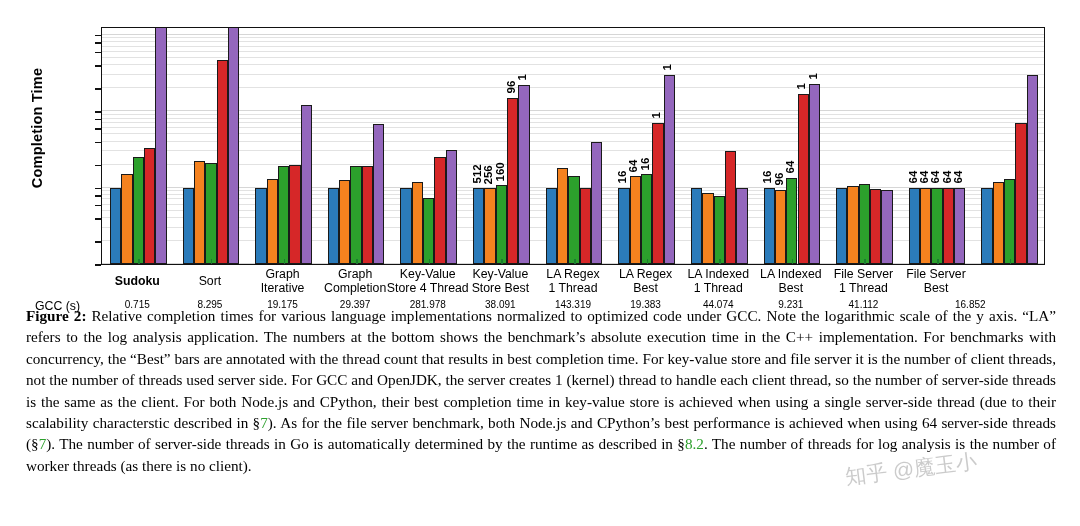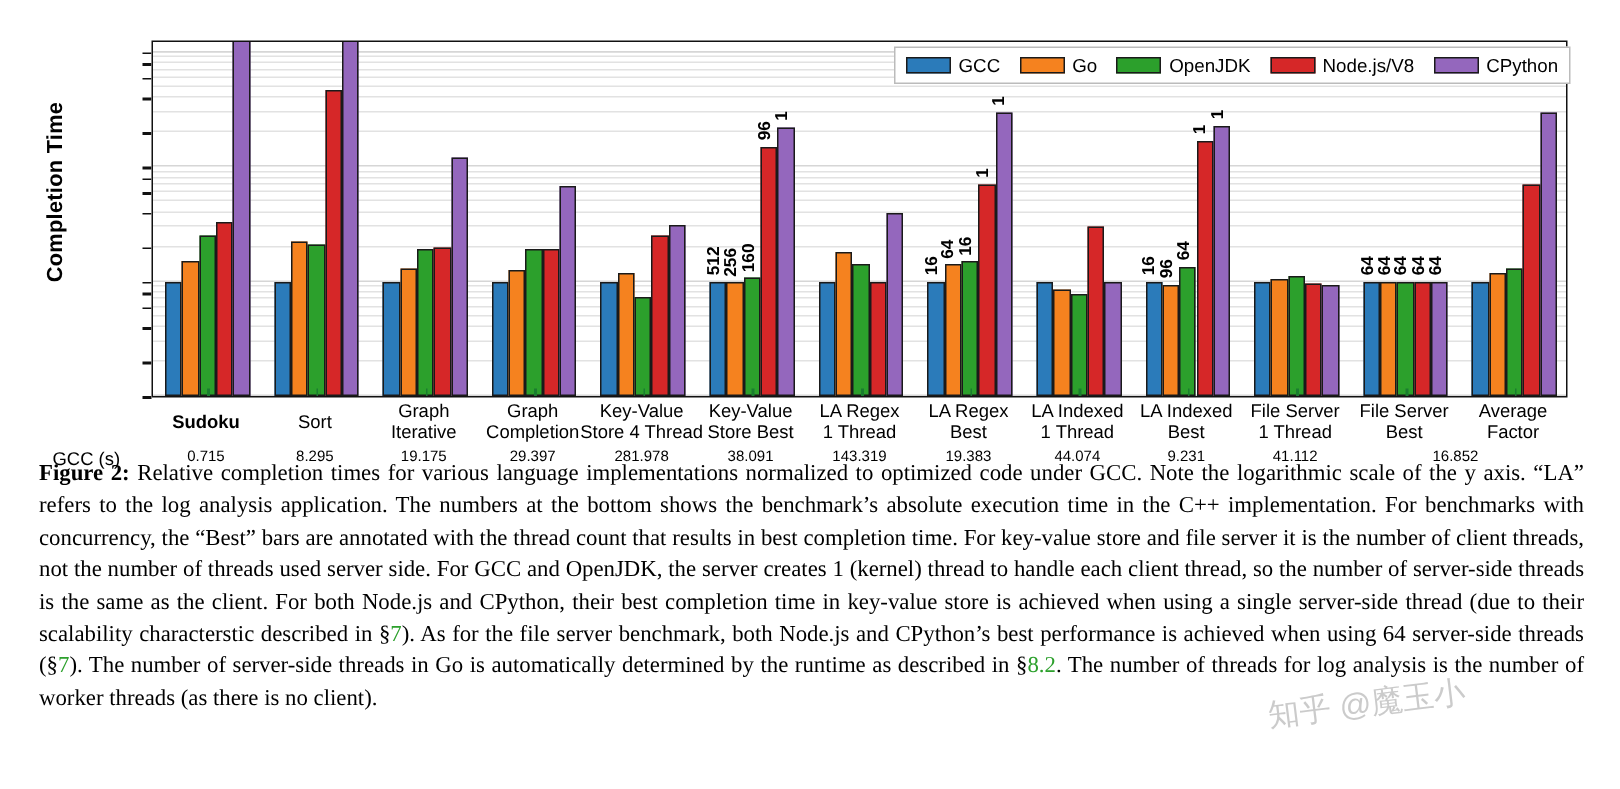--- a/index.html
+++ b/index.html
@@ -346,42 +346,20 @@
           <div class="xtickmark" style="left: 835.077px;"></div>
           <div class="bar" style="left: 879.372px; width: 11.328px; height: 76.4304px; background: rgb(43, 123, 186);"></div>
           <div class="bar" style="left: 890.7px; width: 11.328px; height: 82.4823px; background: rgb(245, 130, 31);"></div>
           <div class="bar" style="left: 902.028px; width: 11.328px; height: 85.1392px; background: rgb(44, 160, 44);"></div>
           <div class="bar" style="left: 913.356px; width: 11.328px; height: 141.022px; background: rgb(214, 39, 40);"></div>
           <div class="bar" style="left: 924.684px; width: 11.328px; height: 189.327px; background: rgb(148, 103, 189);"></div>
           <div class="xtickmark" style="left: 907.692px;"></div>
         </div>
     </div>
 
-    <div id="legend">
-        <div class="legend-item">
-          <span class="legend-swatch" style="background: rgb(43, 123, 186);"></span>
-          <span class="legend-label">GCC</span>
-        </div>
-        <div class="legend-item">
-          <span class="legend-swatch" style="background: rgb(245, 130, 31);"></span>
-          <span class="legend-label">Go</span>
-        </div>
-        <div class="legend-item">
-          <span class="legend-swatch" style="background: rgb(44, 160, 44);"></span>
-          <span class="legend-label">OpenJDK</span>
-        </div>
-        <div class="legend-item">
-          <span class="legend-swatch" style="background: rgb(214, 39, 40);"></span>
-          <span class="legend-label">Node.js/V8</span>
-        </div>
-        <div class="legend-item">
-          <span class="legend-swatch" style="background: rgb(148, 103, 189);"></span>
-          <span class="legend-label">CPython</span>
-        </div>
-      </div>
 
     <div id="xlabels">
         <div class="xcat" style="left: -6px; width: 84.6154px; top: 7px; font-weight: bold;">
           <div>Sudoku</div>
         </div>
         <div class="xcat" style="left: 66.6154px; width: 84.6154px; top: 7px;">
           <div>Sort</div>
         </div>
         <div class="xcat" style="left: 139.231px; width: 84.6154px;">
           <div>Graph</div>
@@ -415,24 +393,20 @@
           <div>LA Indexed</div>
           <div>Best</div>
         </div>
         <div class="xcat" style="left: 720.154px; width: 84.6154px;">
           <div>File Server</div>
           <div>1 Thread</div>
         </div>
         <div class="xcat" style="left: 792.769px; width: 84.6154px;">
           <div>File Server</div>
           <div>Best</div>
-        </div>
-        <div class="xcat" style="left: 865.385px; width: 84.6154px;">
-          <div>Average</div>
-          <div>Factor</div>
         </div>
       </div>
 
     <div id="gccrow">
       <div id="gcc-key">GCC (s)</div>
     <div class="gccval" style="left: 95px; width: 84.6154px;">0.715</div>
         <div class="gccval" style="left: 167.615px; width: 84.6154px;">8.295</div>
         <div class="gccval" style="left: 240.231px; width: 84.6154px;">19.175</div>
         <div class="gccval" style="left: 312.846px; width: 84.6154px;">29.397</div>
         <div class="gccval" style="left: 385.462px; width: 84.6154px;">281.978</div>

